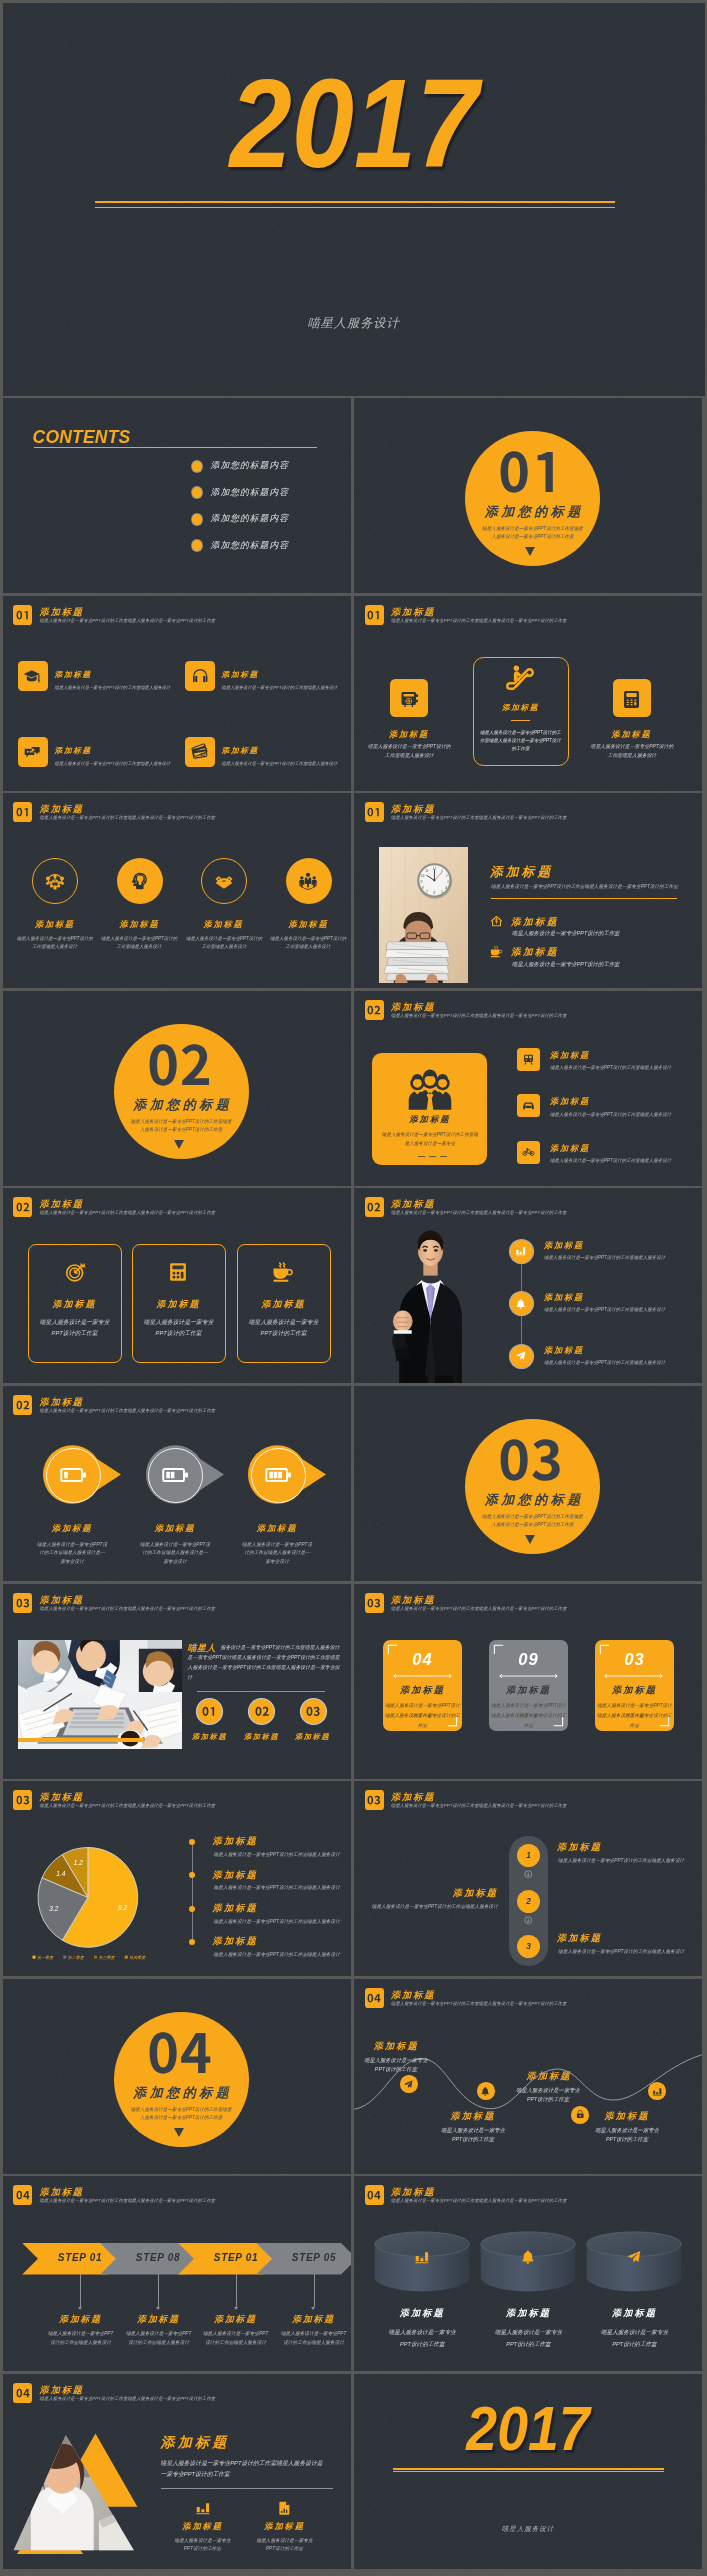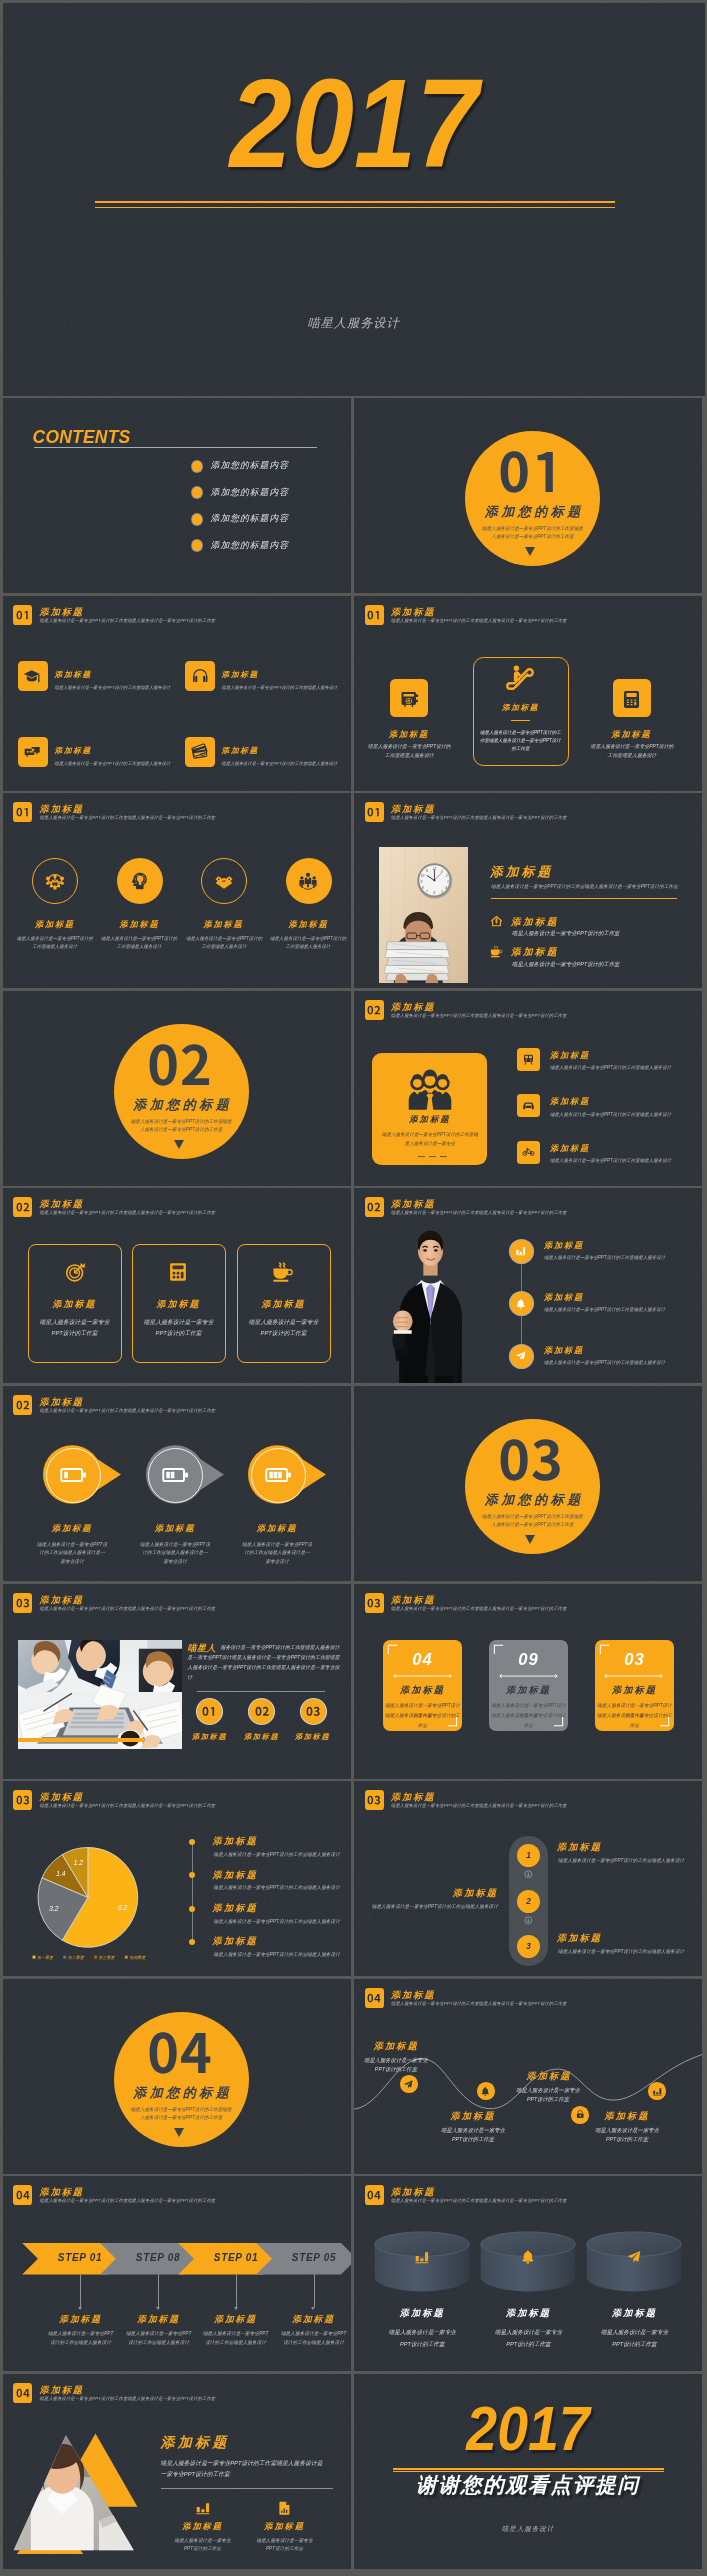--- a/index.html
+++ b/index.html
@@ -1477,18 +1477,17 @@
       <svg xmlns="http://www.w3.org/2000/svg" class="noise" preserveAspectRatio="none" viewBox="0 0 398 222.797" width="348" height="195">
         <filter id="nz">
           <feTurbulence type="fractalNoise" baseFrequency="0.9" numOctaves="3" stitchTiles="stitch"></feTurbulence>
           <feColorMatrix type="saturate" values="0"></feColorMatrix>
         </filter>
         <rect width="100%" height="100%" filter="url(#nz)"></rect>
       </svg>
   <div class="t-year" style="top:23px;font-size:63px;line-height:63px;">2017</div>
   <div class="t-rule" style="left:39px;top:94px;width:271px;height:1.8px;"></div>
   <div class="t-rule" style="left:39px;top:97px;width:271px;height:0.9px;"></div>
-  <div class="t-main" style="top:99px;font-size:20.6px;line-height:24.5px;letter-spacing:1.8px;">谢谢您的观看点评提问</div>
   <div class="t-byline" style="top:151px;font-size:6.6px;">喵星人服务设计</div>
 </div>
 
 </div>
 
 
 </body></html>

